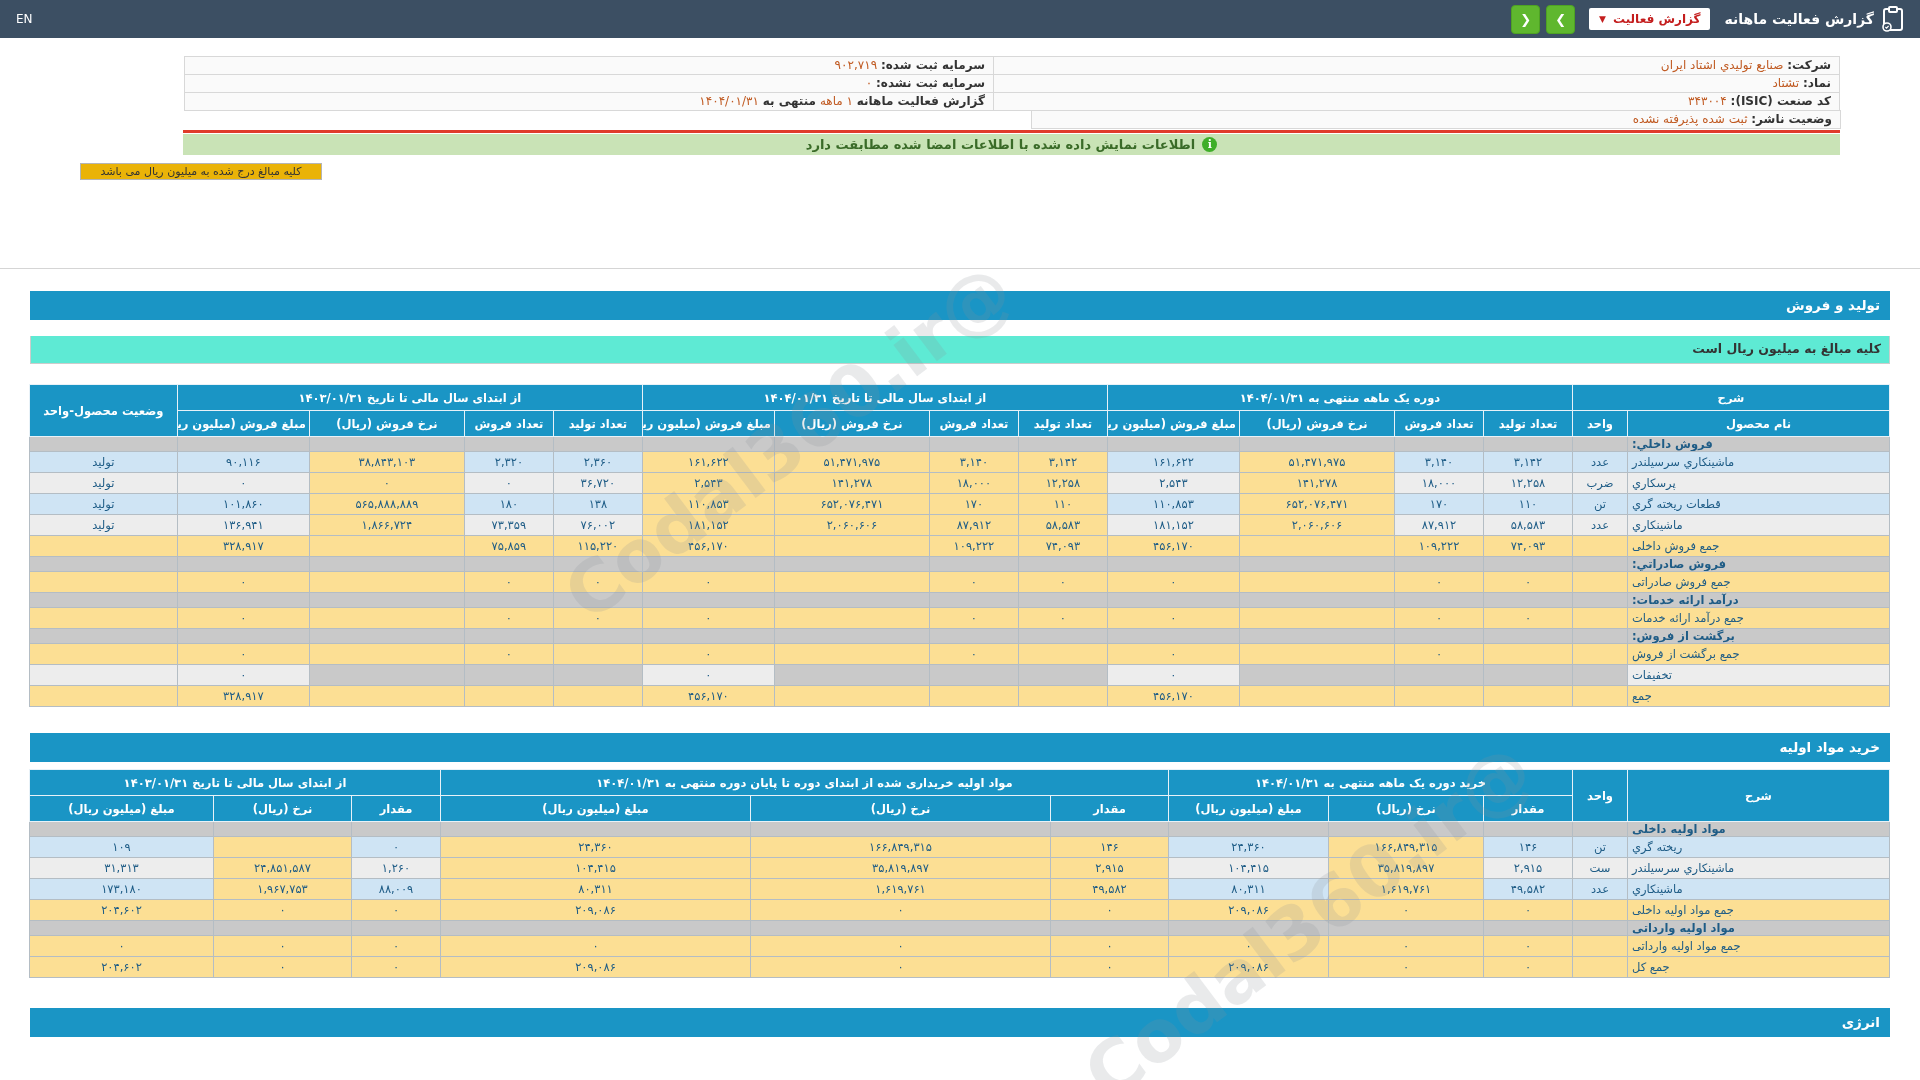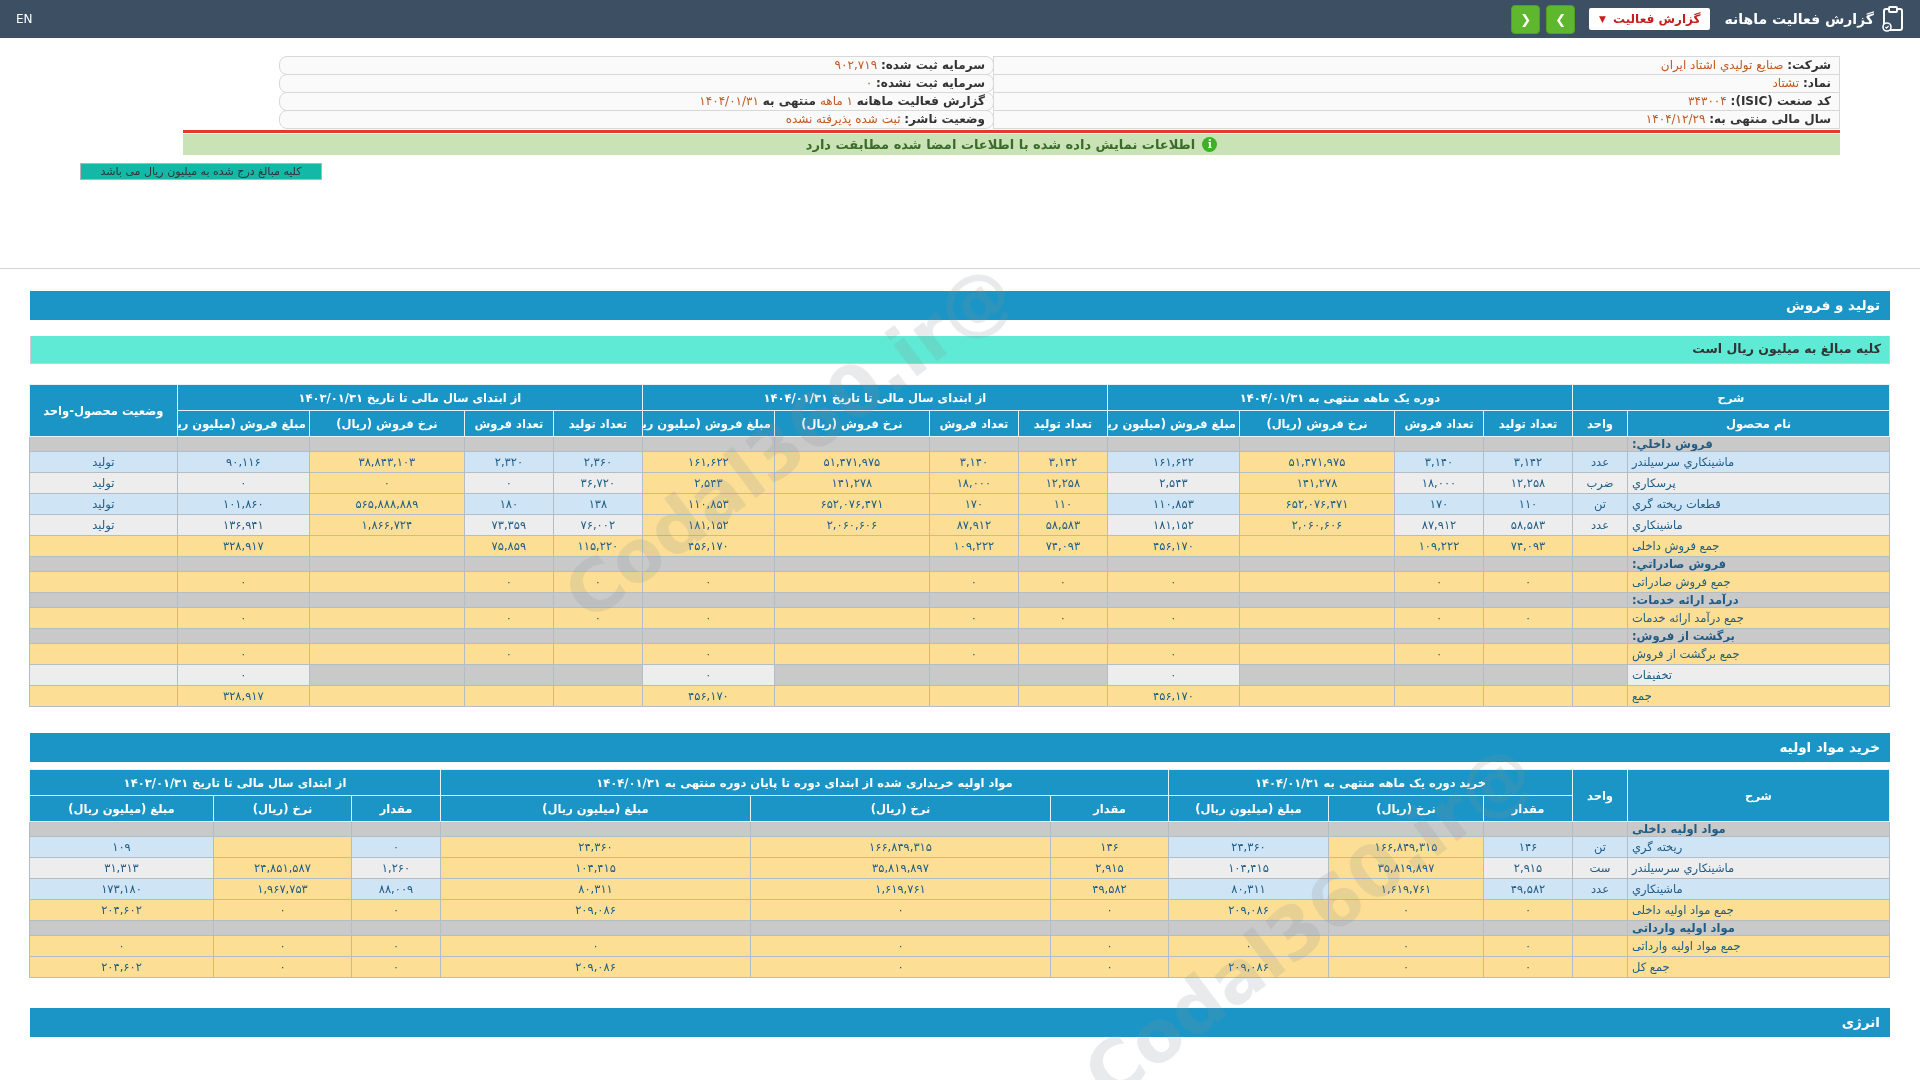--- a/index.html
+++ b/index.html
@@ -14,29 +14,29 @@
   .navbtn{width:27px;height:27px;background:#5fb72e;border:1px solid #4ea223;border-radius:4px;color:#fff;
     font-size:13px;font-weight:bold;display:flex;align-items:center;justify-content:center;margin-left:6px;cursor:pointer;}
   .tb-spacer{flex:1;}
   .tb-lang{color:#fff;font-size:12px;cursor:pointer;}
   
   .info{margin:19px 80px 0 183px;}
   .irow{display:flex;}
   .icell{border:1px solid #d8d8d8;background:#fafafa;box-sizing:border-box;height:19px;line-height:17px;
     font-size:12px;padding:0 8px;text-align:right;white-space:nowrap;overflow:hidden;margin-top:-1px;}
   .icell.r{width:847px;}
-  .icell.l{width:715px;margin-right:-1px;border-radius:8px;}
+  .icell.l{width:810px;margin-right:-1px;}
   .ilbl{color:#333;font-weight:bold;}
   .ival{color:#c05a22;}
   .redline{height:3px;background:#e03b2b;margin:1px 80px 0 183px;}
   .banner{height:21px;background:#c9e3b6;margin:1px 80px 0 183px;display:flex;align-items:center;justify-content:center;gap:7px;}
   .banner .txt{color:#3a6b28;font-size:13px;font-weight:bold;}
   .info-i{width:15px;height:15px;border-radius:50%;background:#3fae29;color:#fff;font-size:11px;font-weight:bold;
     display:flex;align-items:center;justify-content:center;font-family:"DejaVu Serif",serif;}
-  .note{position:absolute;left:80px;top:163px;width:242px;height:17px;border:1px solid #b5b5b5;background:#14b8a6;
+  .note{position:absolute;left:80px;top:163px;width:242px;height:17px;border:1px solid #b5b5b5;background:#eab308;
     font-size:11px;color:#333;text-align:center;line-height:16px;box-sizing:border-box;white-space:nowrap;}
   .divider{height:1px;background:#d5d5d5;margin-top:113px;}
   
   .bluebar{height:29px;background:#1a95c5;color:#fff;font-size:13.5px;font-weight:bold;line-height:29px;
     padding:0 10px;margin:0 30px;box-sizing:border-box;}
   .bar1{margin-top:22px;}
   .subtitle{height:28px;background:#5eead4;border:1px solid #ccc;border-top:none;margin:16px 30px;box-sizing:border-box;
     font-size:12.5px;font-weight:bold;color:#333;line-height:26px;padding:0 8px;}
   .tmount{margin:20px 30px 0 30px;}
   .tmount2{margin:7px 30px 0 30px;}
@@ -110,24 +110,20 @@
       <span class="ival">۳۴۳۰۰۴</span>
     </div>
     <div class="icell l">
       <span class="ilbl">گزارش فعالیت ماهانه</span>
       <span class="ival">۱ ماهه</span>
       <span class="ilbl">منتهی به</span>
       <span class="ival">۱۴۰۴/۰۱/۳۱</span>
     </div>
   </div>
   <div class="irow">
-    <div class="icell r">
-      <span class="ilbl">سال مالی منتهی به:</span>
-      <span class="ival">۱۴۰۴/۱۲/۲۹</span>
-    </div>
     <div class="icell l">
       <span class="ilbl">وضعیت ناشر:</span>
       <span class="ival">ثبت شده پذیرفته نشده</span>
     </div>
   </div>
 </div>
 
 <div class="redline"></div>
 
 <div class="banner">

